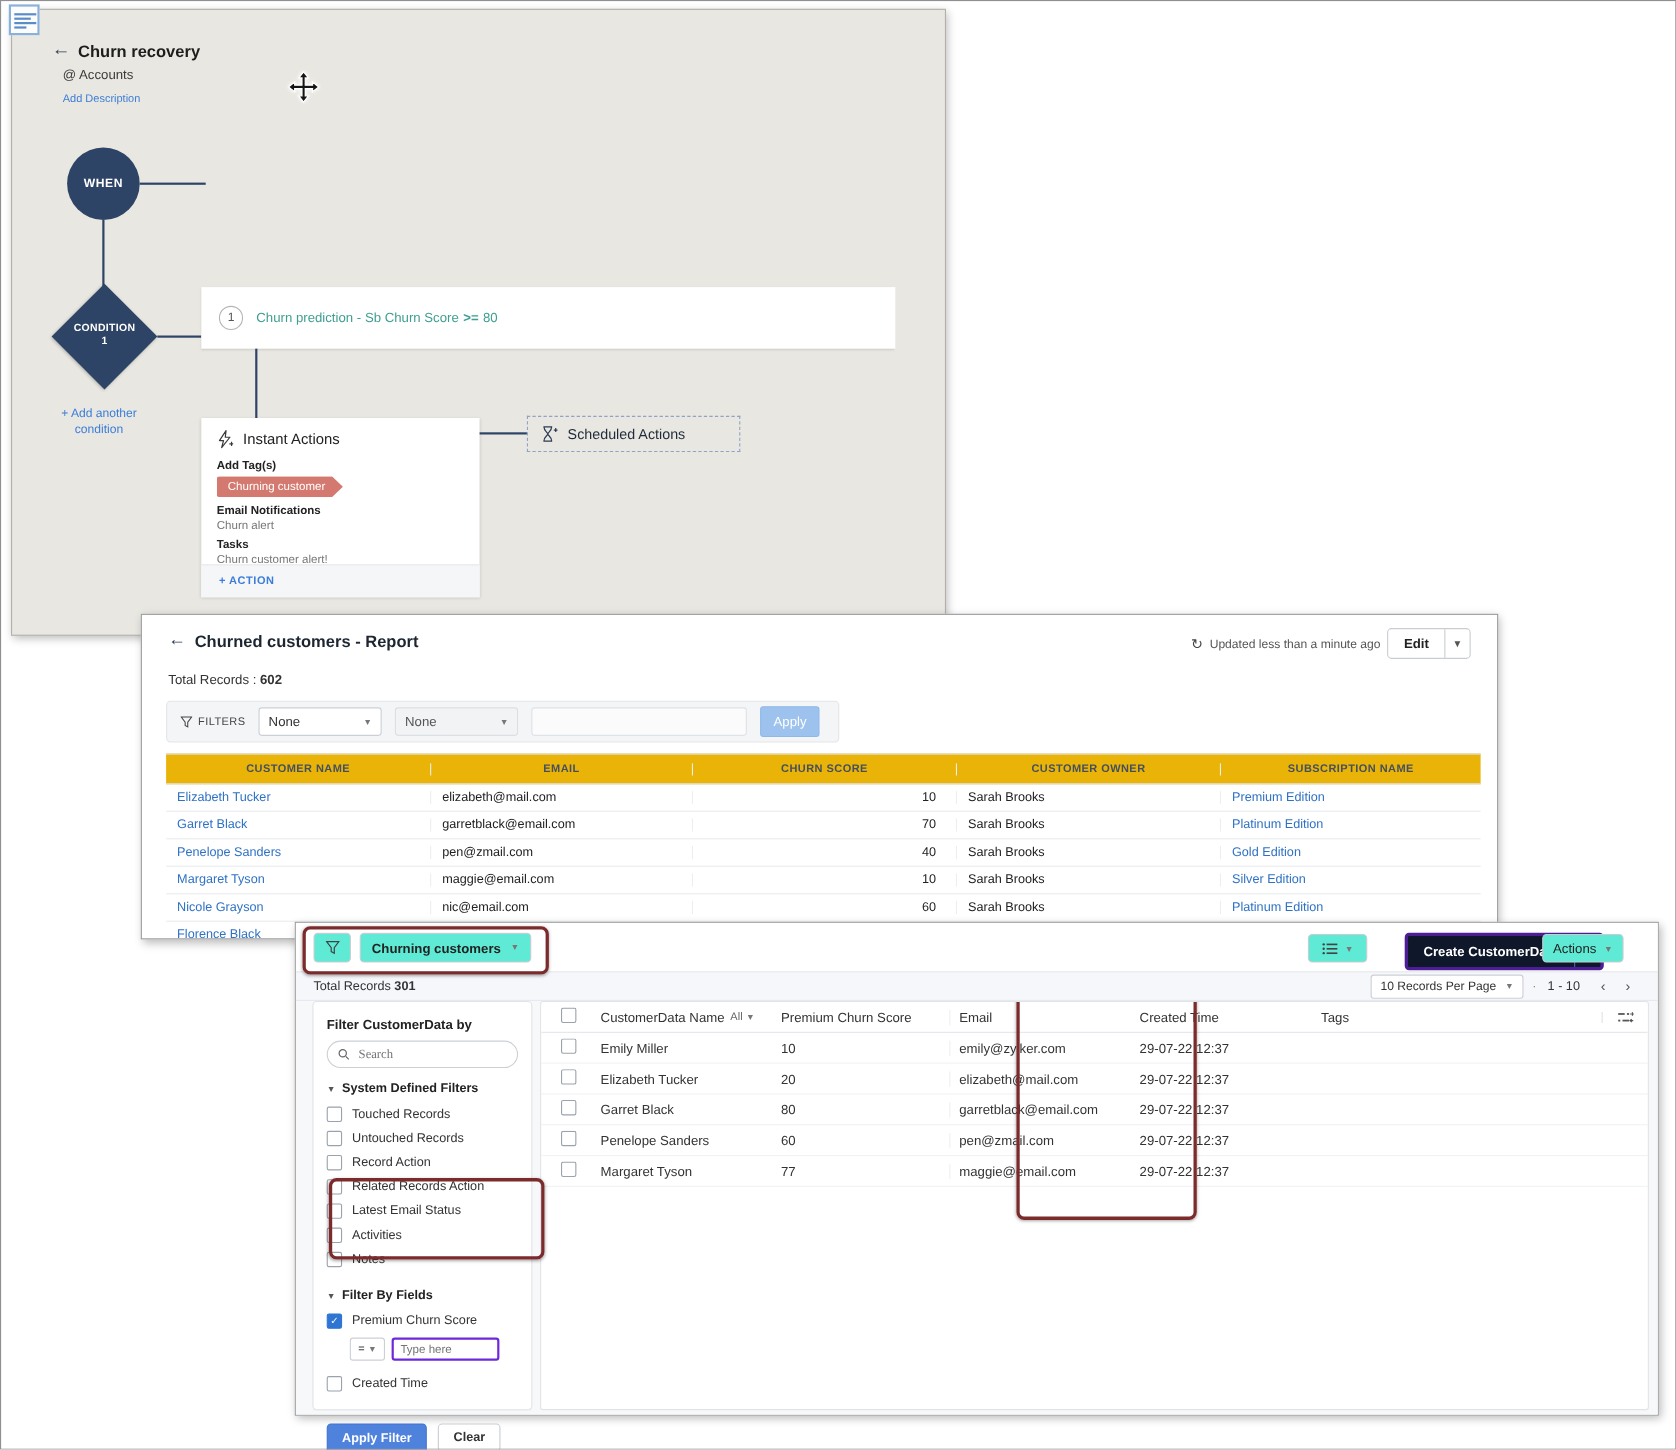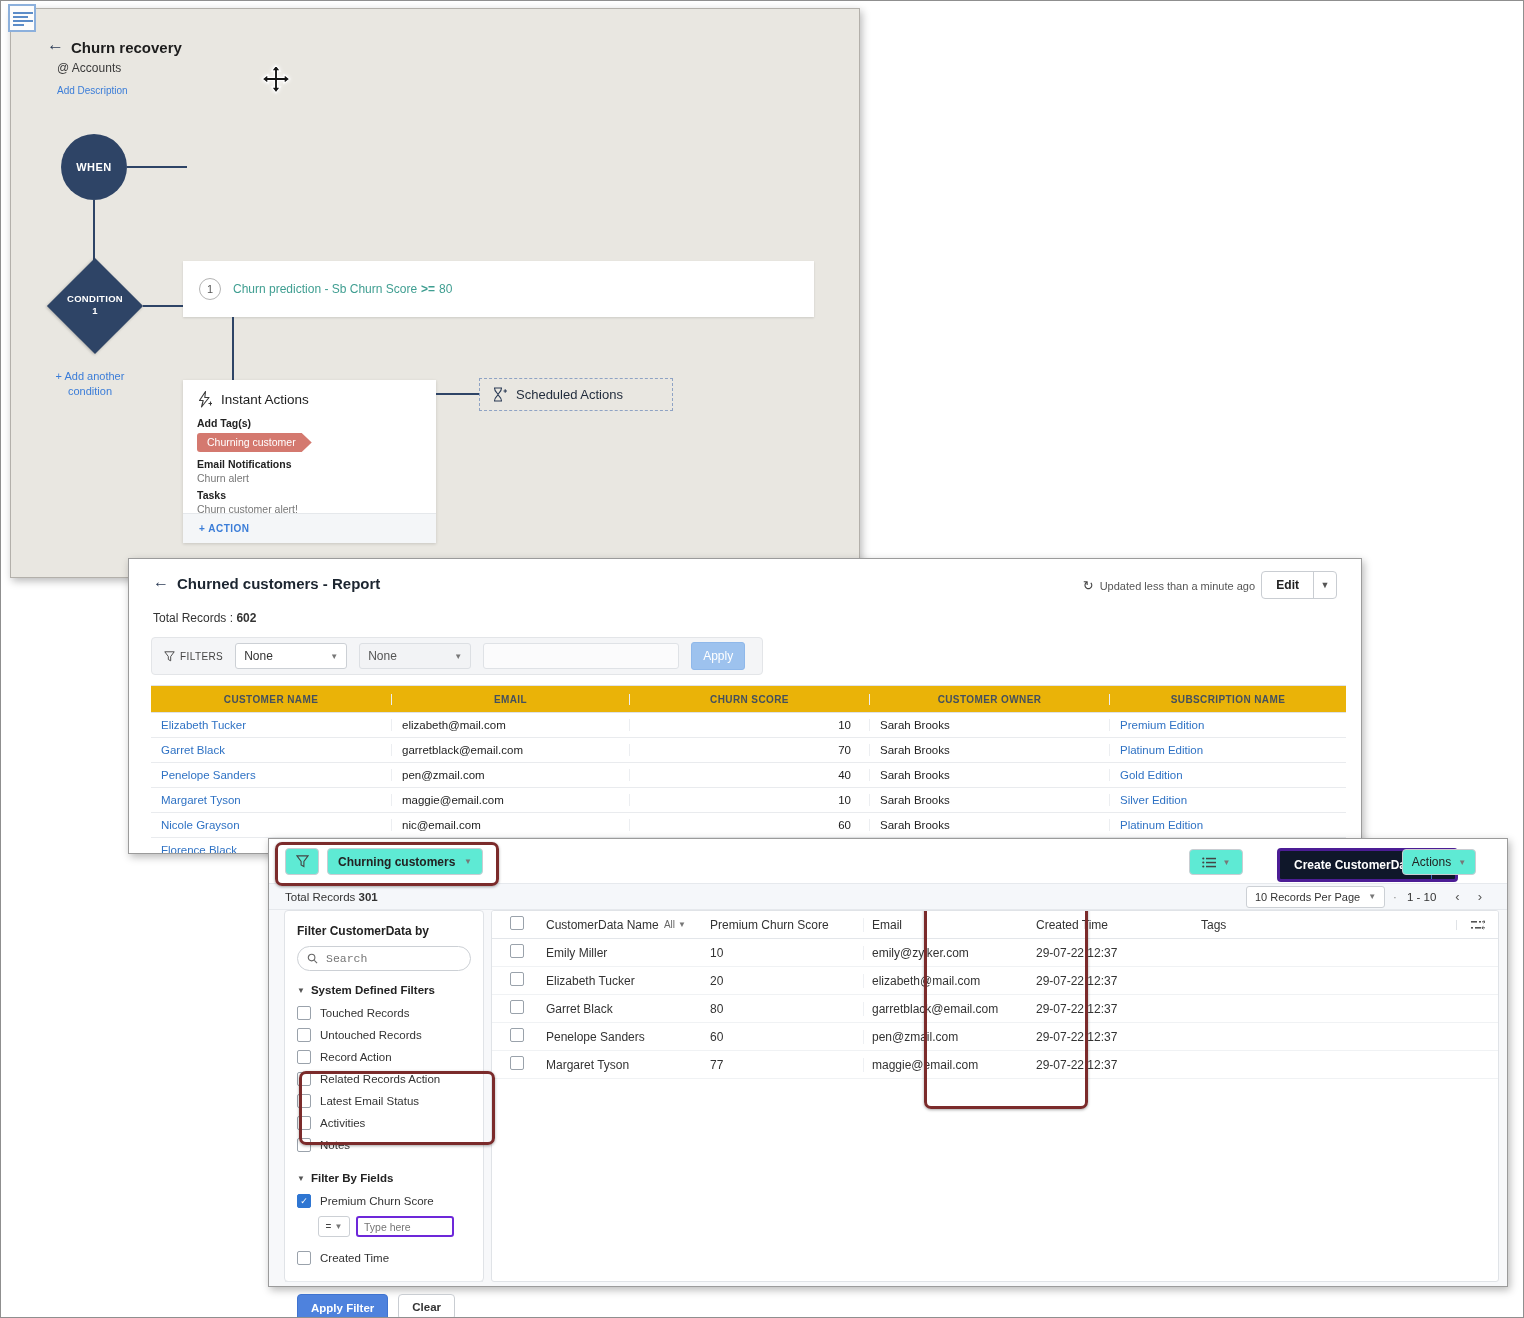--- a/index.html
+++ b/index.html
@@ -78,21 +78,21 @@
   .lv-subbar{position:absolute;left:0;top:44px;width:100%;height:27px;background:#f5f7fa;border-top:1px solid #e6e9ed;border-bottom:1px solid #e6e9ed;display:flex;align-items:center;font-size:11.5px;color:#333;box-sizing:border-box;padding:0 16px;}
   .lv-subbar .spacer{flex:1;}
   .lv-perpage{height:20px;background:#fff;border:1px solid #ccd0d5;border-radius:3px;display:flex;align-items:center;gap:8px;padding:0 8px;font-size:11px;color:#333;}
   .lv-range{margin:0 10px;font-size:11.5px;}
   .pg{color:#555;font-size:13px;margin:0 9px;}
   .lv-content{position:absolute;left:0;top:71px;width:100%;height:376px;background:#f7f8fa;}
   
   .sb{position:absolute;left:15px;top:0px;width:200px;height:372px;background:#fff;border:1px solid #e0e3e7;border-radius:4px;box-sizing:border-box;}
   .sb-title{font-size:12px;font-weight:bold;color:#222;padding:13px 12px 8px;}
   .sb-search{margin:0 12px;height:25px;border:1px solid #ccd0d5;border-radius:13px;display:flex;align-items:center;gap:6px;padding:0 9px;box-sizing:border-box;}
-  .sb-search input{border:none;outline:none;width:130px;font-size:11.5px;color:#333;background:transparent;font-family:Liberation Mono, monospace;}
+  .sb-search input{border:none;outline:none;width:130px;font-size:11.5px;color:#333;background:transparent;font-family:Liberation Serif, serif;}
   .sb-sec{font-size:11.5px;font-weight:bold;color:#222;padding:13px 12px 6px;display:flex;align-items:center;gap:6px;}
   .sec-caret{font-size:8px;color:#555;}
   .lv-check-item{display:flex;align-items:center;gap:9px;padding:4px 12px;font-size:11.5px;color:#333;}
   .cbx{width:12px;height:12px;border:1px solid #9aa2ab;border-radius:2px;background:#fff;flex:0 0 auto;display:inline-flex;align-items:center;justify-content:center;font-size:9px;color:#fff;}
   .cbx.checked{background:#2f76d2;border-color:#2f76d2;}
   .sb-oprow{display:flex;align-items:center;gap:6px;padding:4px 12px 6px 33px;}
   .sb-op{width:32px;height:21px;border:1px solid #ccd0d5;border-radius:3px;display:flex;align-items:center;justify-content:center;gap:3px;font-size:10px;color:#444;background:#fff;box-sizing:border-box;}
   .sb-type{width:98px;height:21px;border:2px solid #6d28d9;border-radius:3px;font-size:10.5px;padding:0 6px;box-sizing:border-box;color:#333;outline:none;font-family:inherit;}
   .hl-fields{left:14px;top:160px;width:190px;height:68px;}
   .sb-div{border-top:1px solid #e6e9ed;margin:12px 0 0;}

